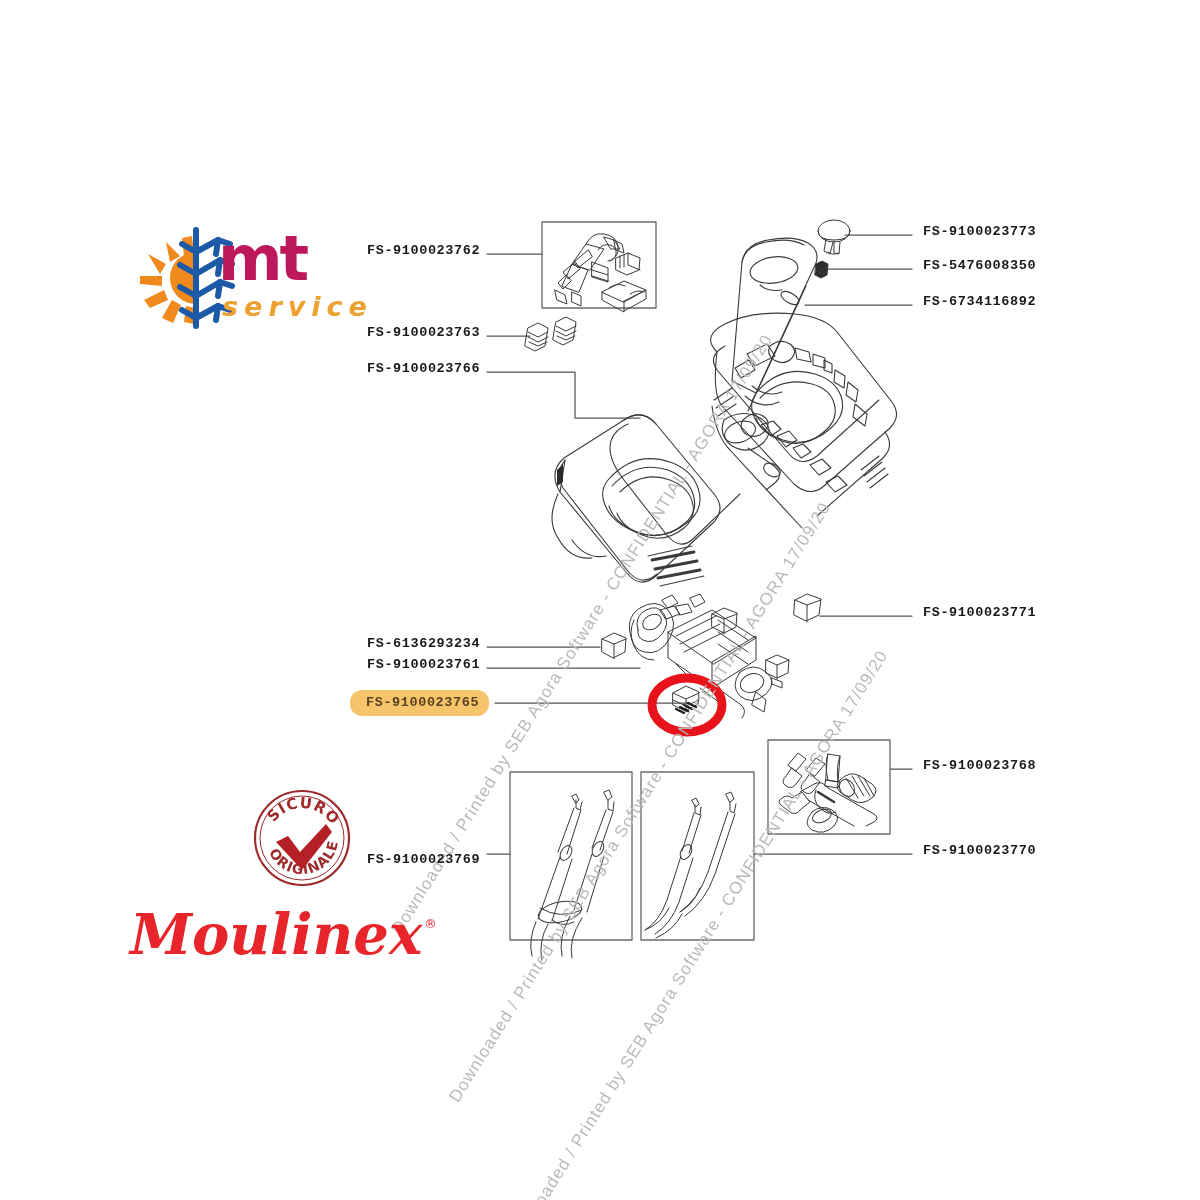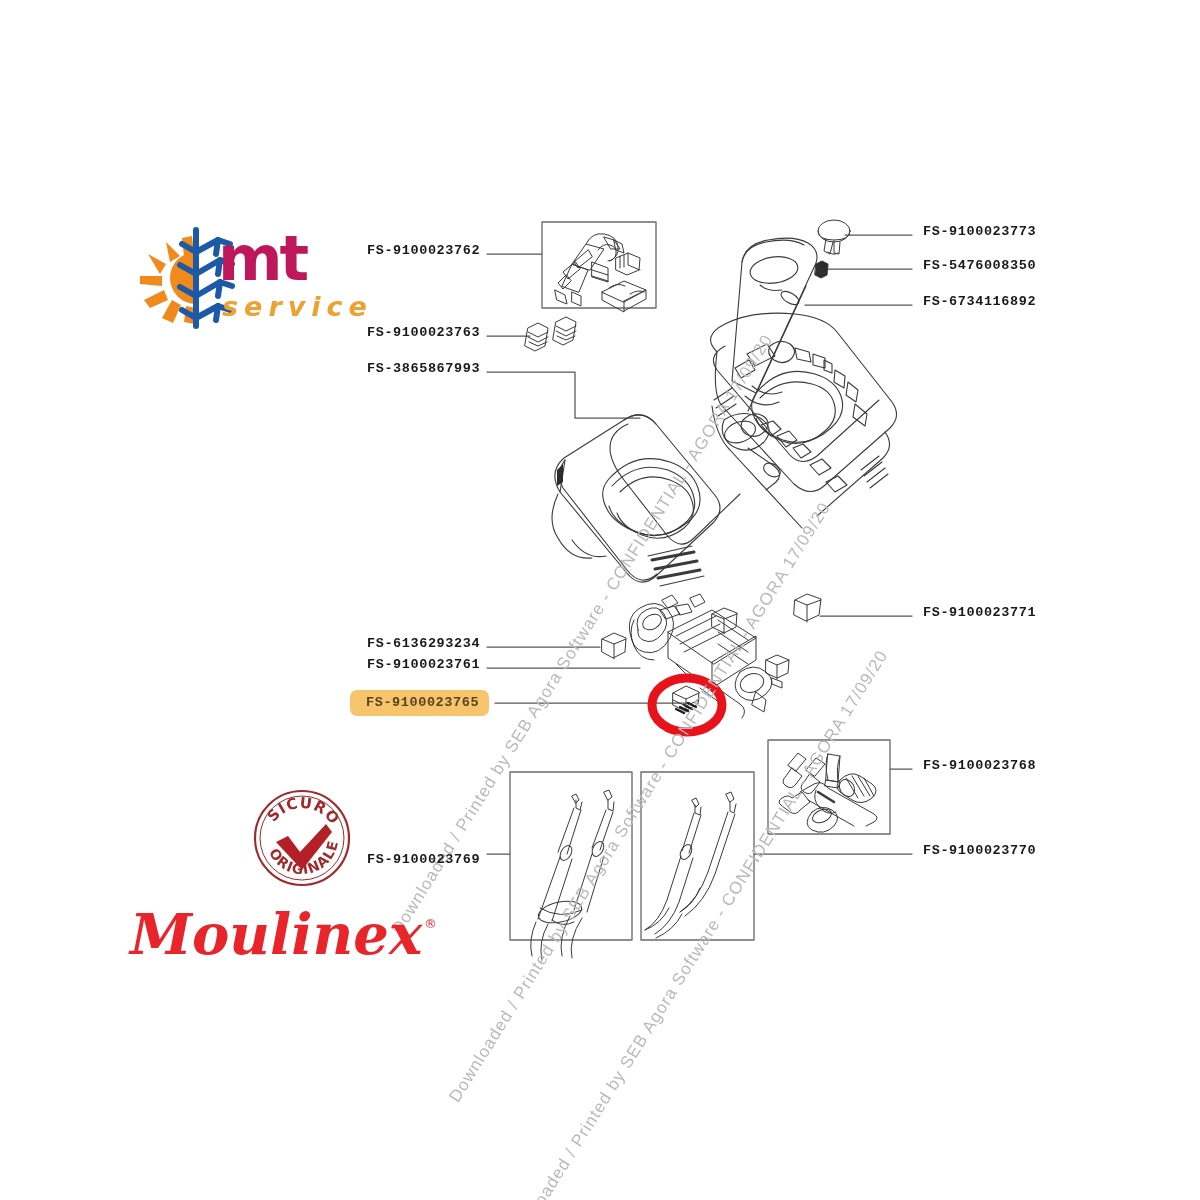--- a/index.html
+++ b/index.html
@@ -31,21 +31,21 @@
     font-size: 13.5px;
     letter-spacing: 0.6px;
     color: #1a1a1a;
     white-space: nowrap;
     line-height: 20px;
     font-weight: 700;
   }
   .plabel.hl {
     background: #f6c56b;
     padding: 3px 10px 3px 16px;
-    border-radius: 7px;
+    border-radius: 12px;
     color: #5a4220;
     left: 350px;
   }
 
   
   #mt-logo {
     position: absolute;
     left: 122px;
     top: 222px;
     width: 232px;
@@ -416,21 +416,21 @@
       <path d="M98 60 l-2 14 M98 60 l12 4"></path>
       <path d="M96 84 l-2 14 M96 84 l12 4"></path>
     </g>
   </svg>
   <div id="mt-wordmark">mt</div>
   <div id="mt-sub">service</div>
 
   <div>
     <div class="plabel" style="left:367px; top:241px;">FS-9100023762</div>
     <div class="plabel" style="left:367px; top:323px;">FS-9100023763</div>
-    <div class="plabel" style="left:367px; top:359px;">FS-3865867993</div>
+    <div class="plabel" style="left:367px; top:359px;">FS-9100023766</div>
     <div class="plabel" style="left:367px; top:634px;">FS-6136293234</div>
     <div class="plabel" style="left:367px; top:655px;">FS-9100023761</div>
     <div class="plabel hl" style="top:690px;">FS-9100023765</div>
     <div class="plabel" style="left:367px; top:850px;">FS-9100023769</div>
 
     <div class="plabel" style="left:923px; top:222px;">FS-9100023773</div>
     <div class="plabel" style="left:923px; top:256px;">FS-5476008350</div>
     <div class="plabel" style="left:923px; top:292px;">FS-6734116892</div>
     <div class="plabel" style="left:923px; top:603px;">FS-9100023771</div>
     <div class="plabel" style="left:923px; top:756px;">FS-9100023768</div>

